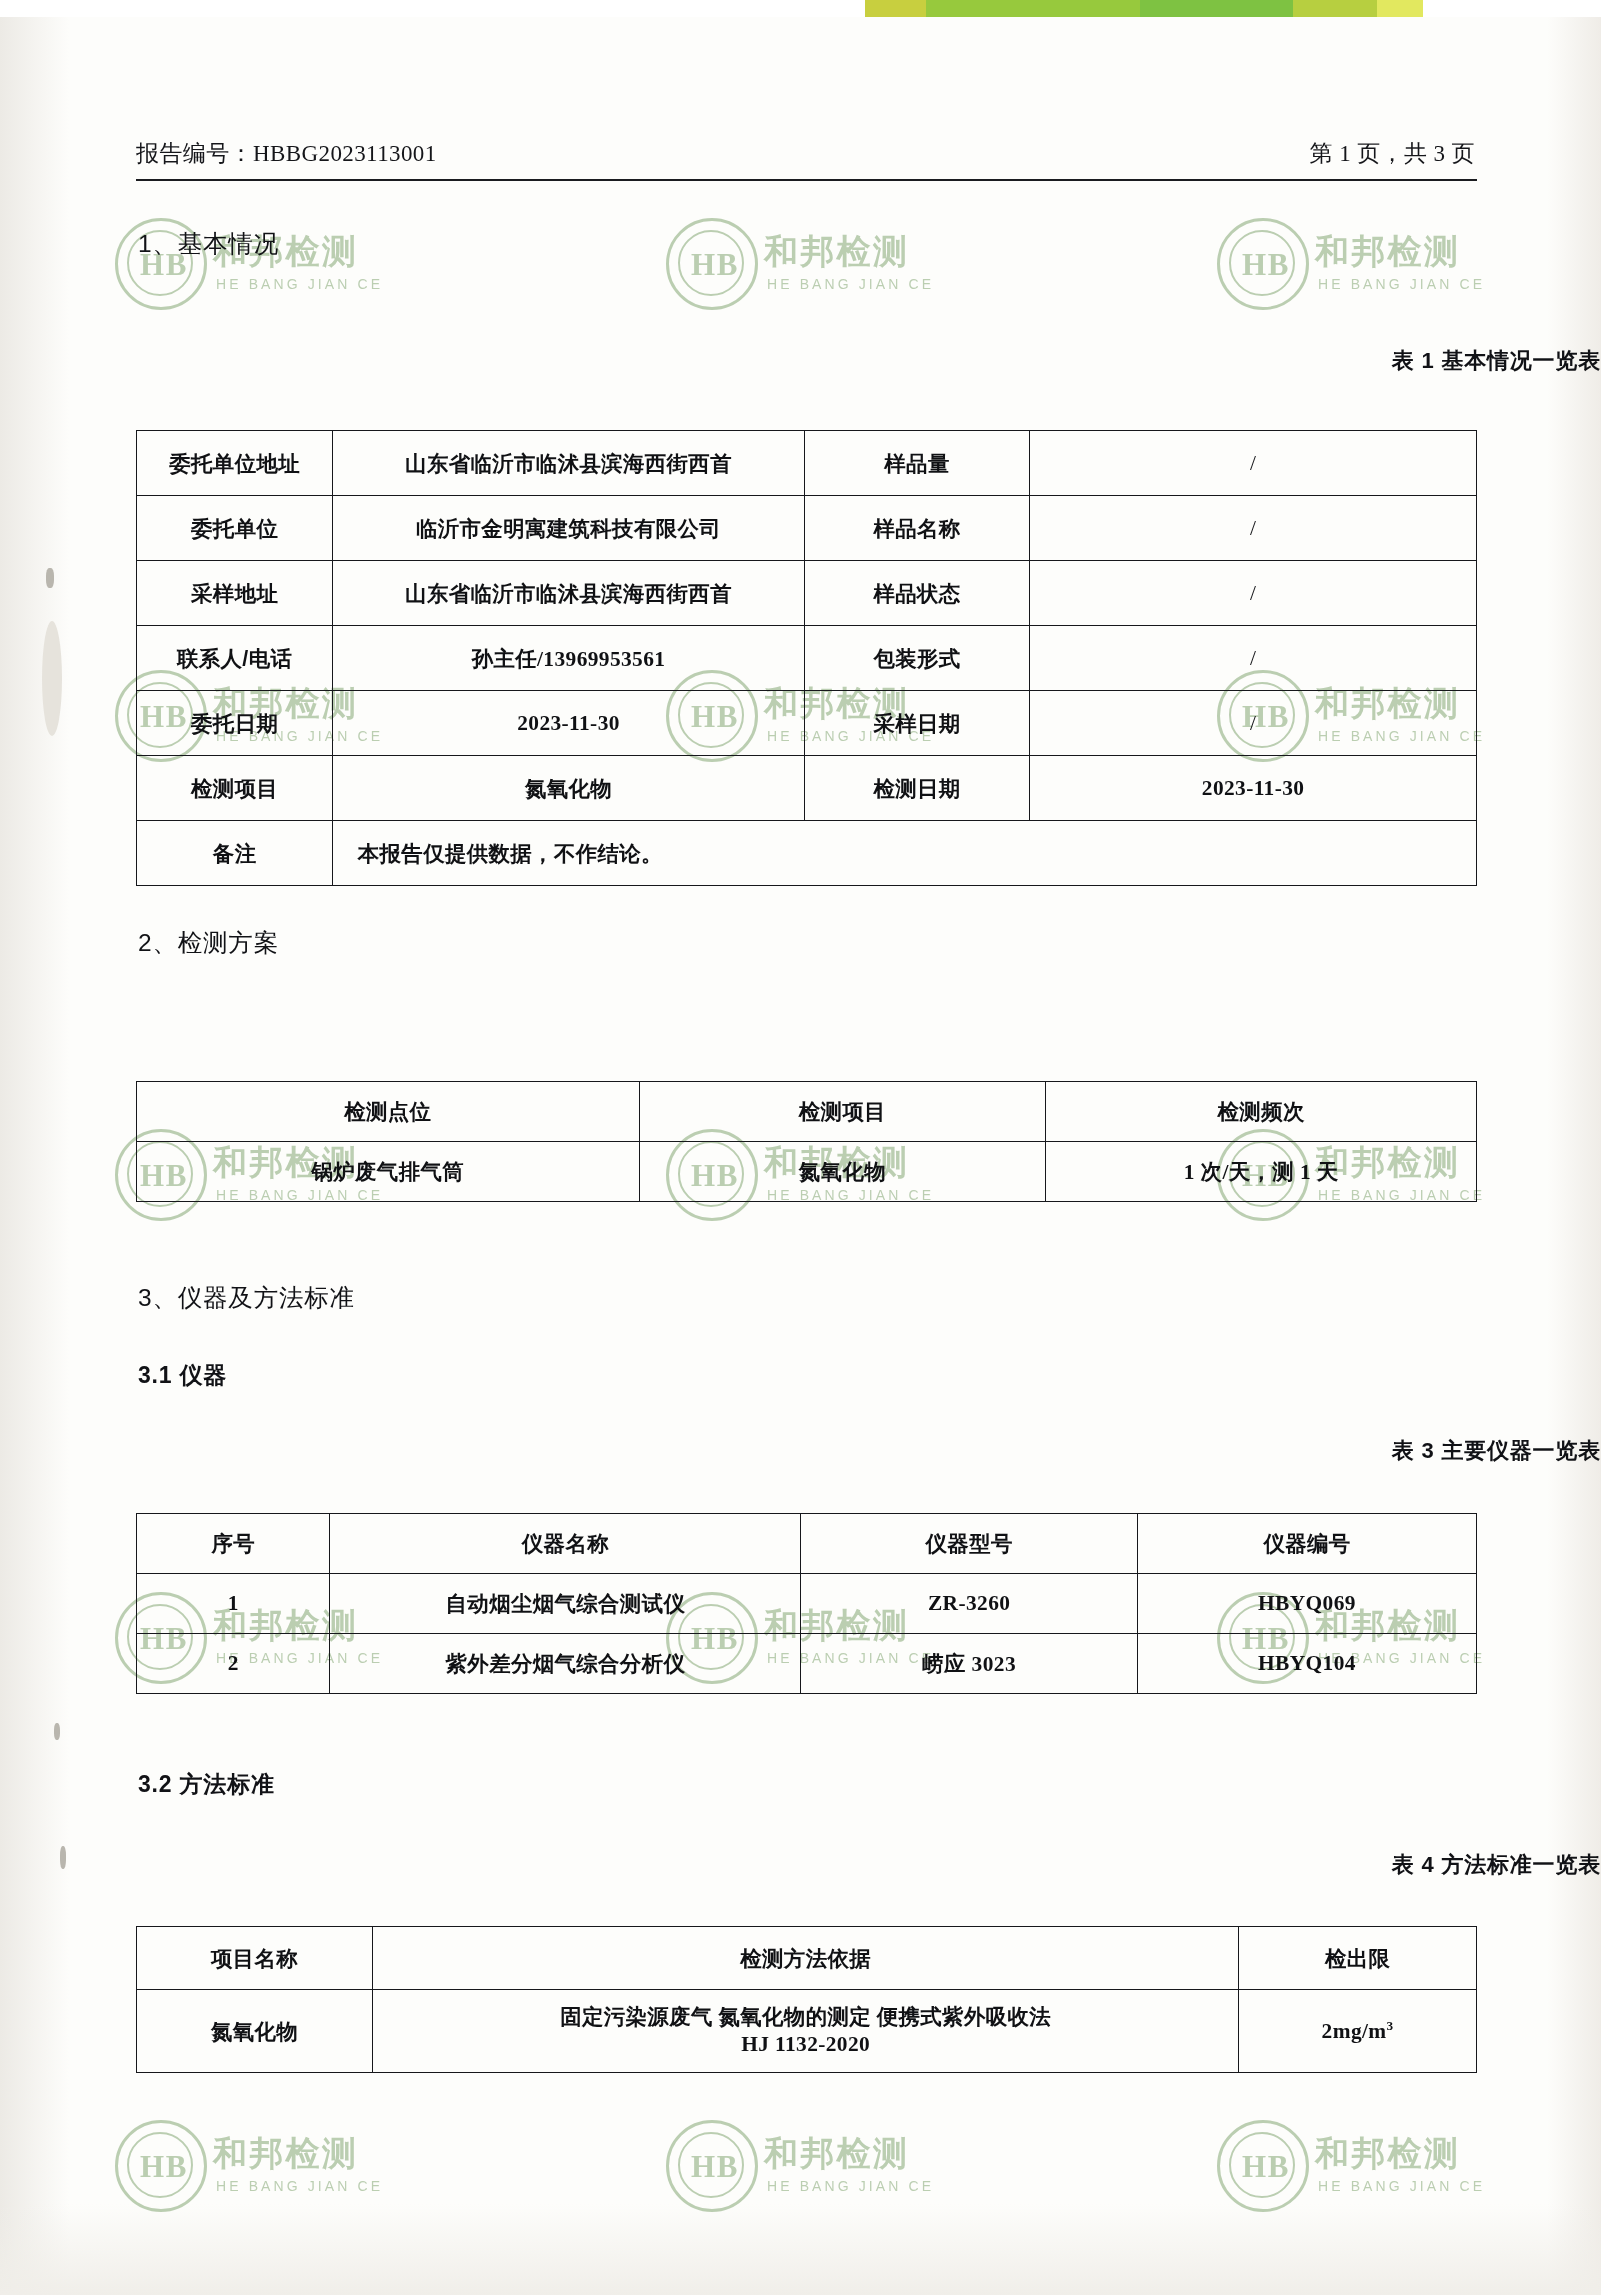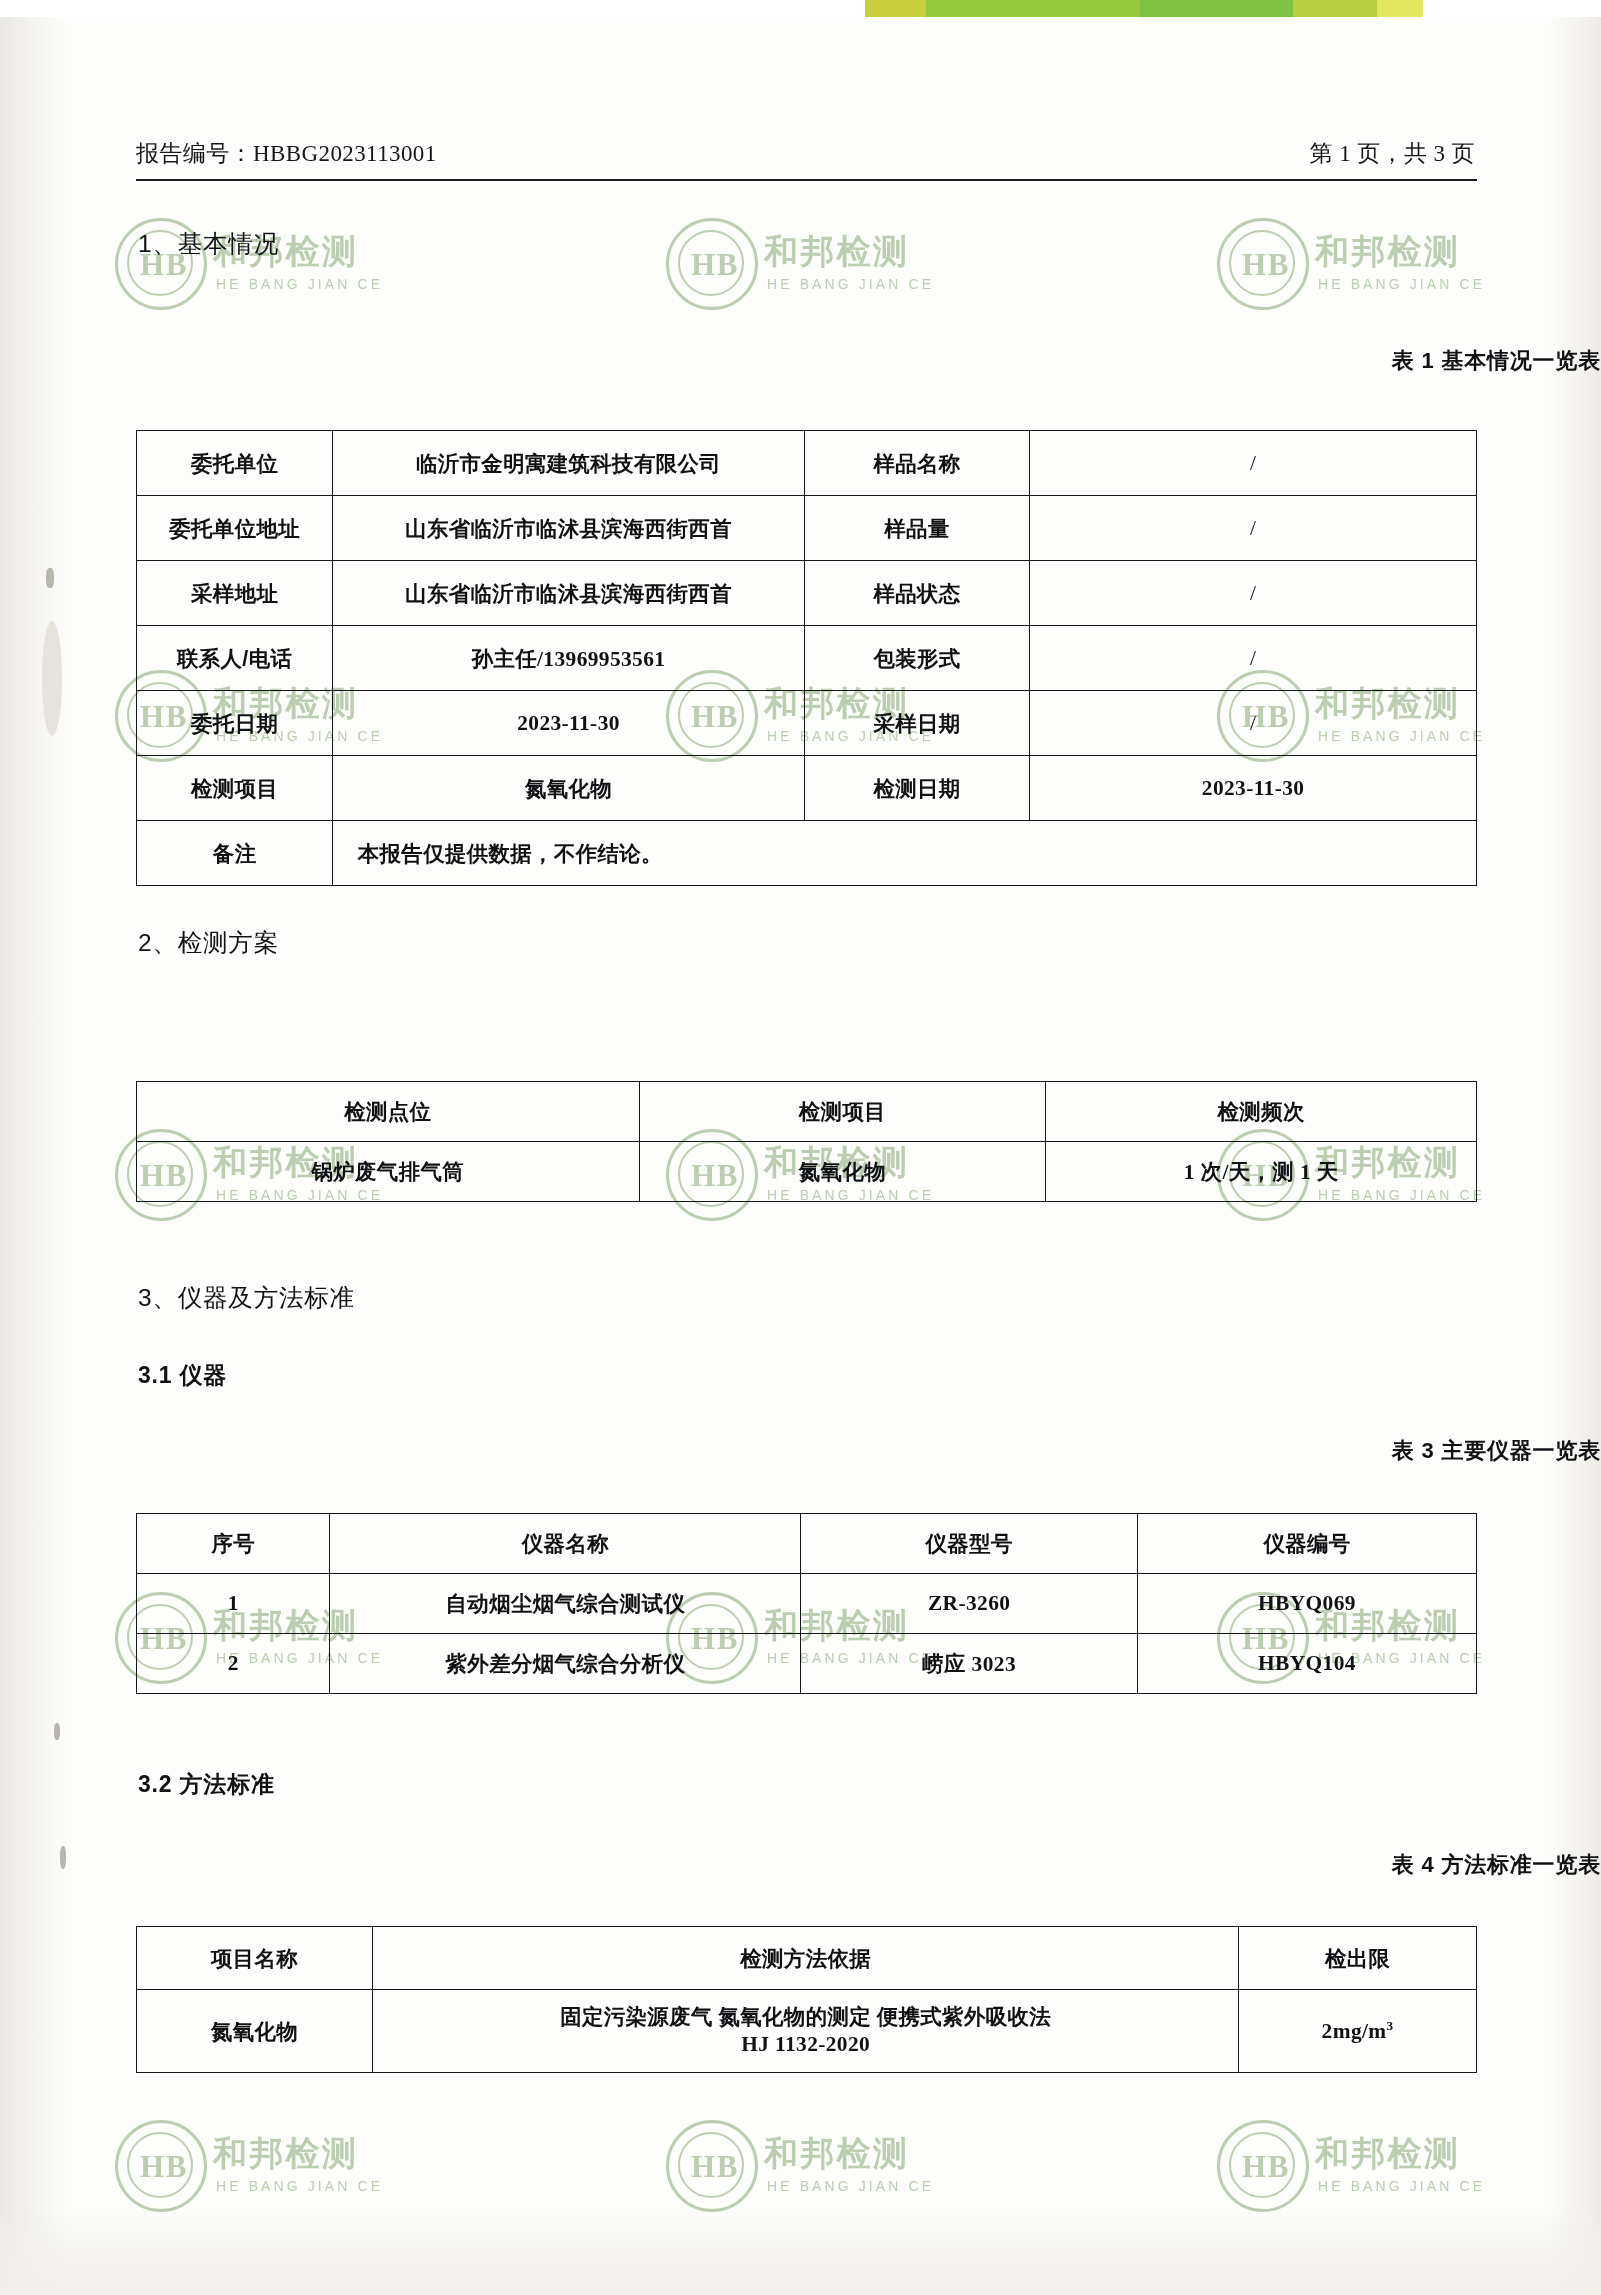--- a/index.html
+++ b/index.html
@@ -368,30 +368,30 @@
       <span>第 1 页，共 3 页</span>
     </div>
     <div class="hdr-rule"></div>
 
     <div class="sect" style="top:210px; left:138px;">1、基本情况</div>
     <div class="tbl-cap" style="top:329px; left:0;">表 1    基本情况一览表</div>
 
     <table class="doc" id="t1">
       <tbody>
           <tr>
+        <td class="lbl">委托单位地址</td>
+        <td class="val">山东省临沂市临沭县滨海西街西首</td>
+        <td class="lbl">样品量</td>
+        <td class="slash">/</td>
+      </tr>
+      <tr>
         <td class="lbl" style="width:191px;">委托单位</td>
         <td class="val" style="width:474px;">临沂市金明寓建筑科技有限公司</td>
         <td class="lbl" style="width:222px;">样品名称</td>
         <td class="slash" style="width:453px;">/</td>
-      </tr>
-      <tr>
-        <td class="lbl">委托单位地址</td>
-        <td class="val">山东省临沂市临沭县滨海西街西首</td>
-        <td class="lbl">样品量</td>
-        <td class="slash">/</td>
       </tr>
       <tr>
         <td class="lbl">采样地址</td>
         <td class="val">山东省临沂市临沭县滨海西街西首</td>
         <td class="lbl">样品状态</td>
         <td class="slash">/</td>
       </tr>
       <tr>
         <td class="lbl">联系人/电话</td>
         <td class="val">孙主任/13969953561</td>

